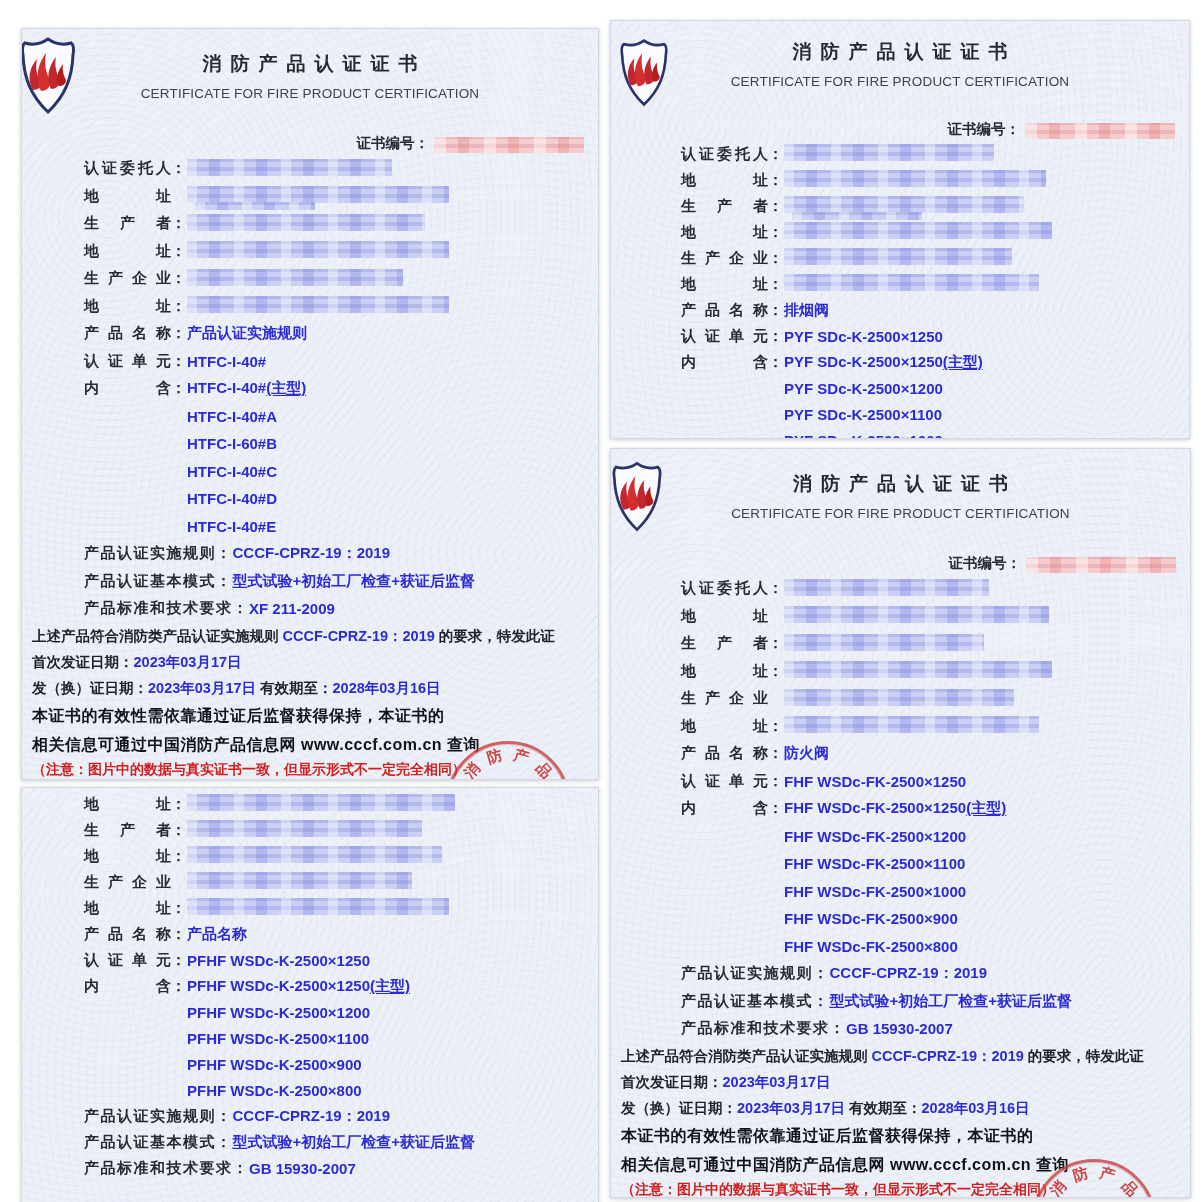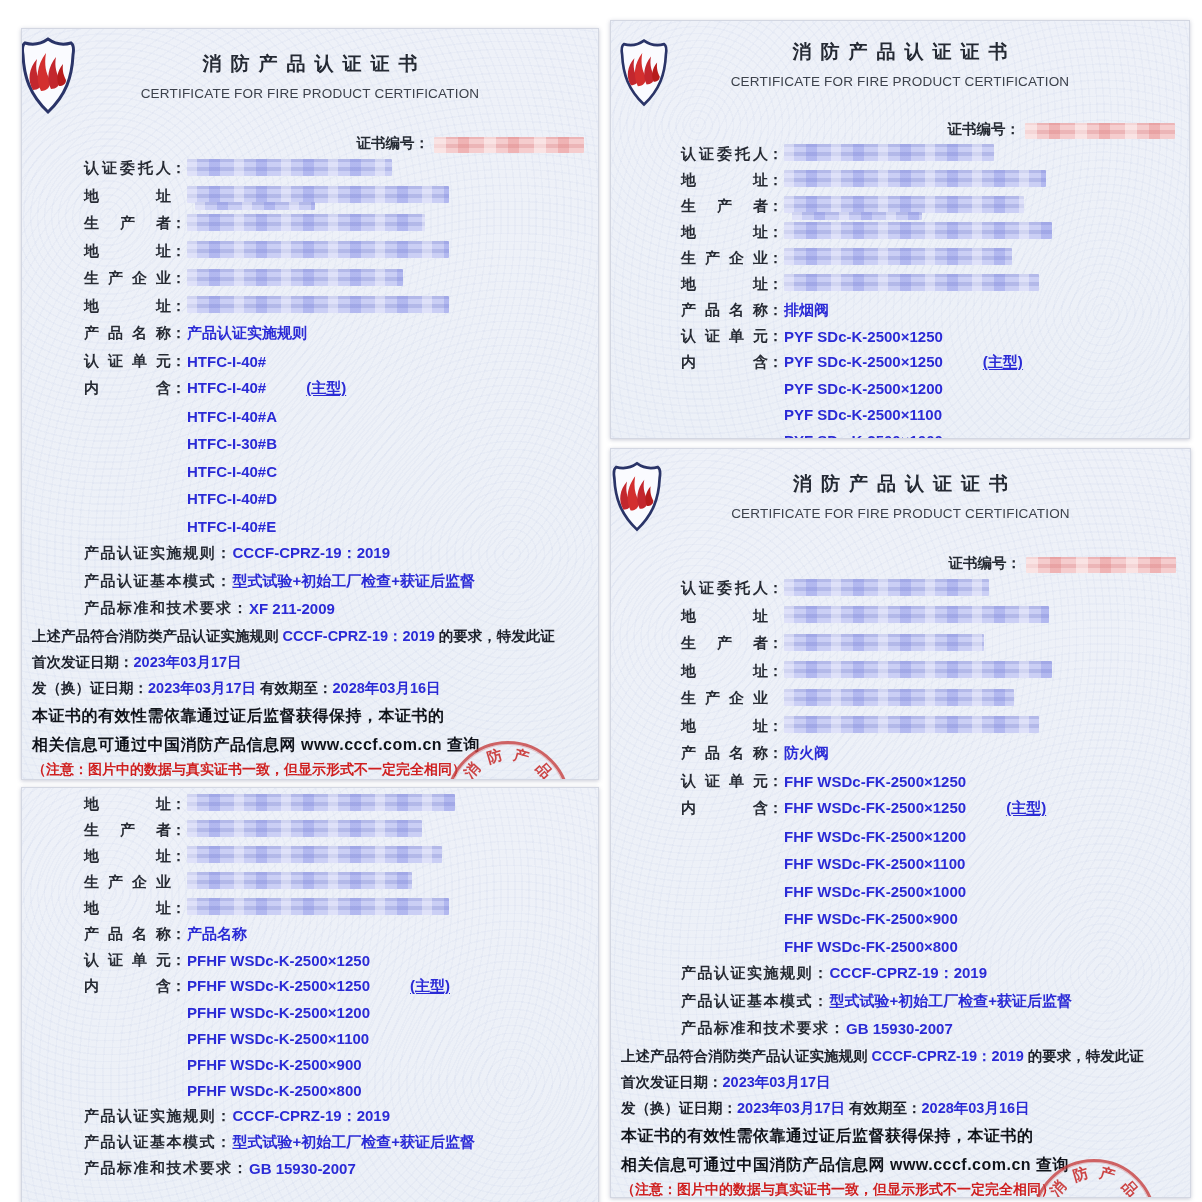--- a/index.html
+++ b/index.html
@@ -52,21 +52,21 @@
   #c3 .cbody,#c4 .cbody{padding-left:70px;}
   #c2 .cbody{padding-top:3px;}
   .frow{display:flex;align-items:center;height:27.5px;}
   .tight .frow{height:26px;}
   .lab{display:inline-block;width:87px;color:#272b34;font-weight:700;
     text-align:justify;text-align-last:justify;flex:none;}
   .colon{display:inline-block;width:16px;color:#272b34;font-weight:700;flex:none;}
   .rwrap{position:relative;display:inline-block;}
   .r2{position:absolute;left:8px;top:16px;height:8px;}
   .val{color:#2b2bd6;font-weight:600;white-space:nowrap;}
-  .und{text-decoration:underline;text-underline-offset:2px;padding-left:40px;}
+  .und{text-decoration:underline;text-underline-offset:2px;}
   .inc{padding-left:103px;}
   .rlab{color:#272b34;font-weight:700;letter-spacing:1.5px;flex:none;}
   .foot{text-align:left;padding:0 10px;}
   .srow{height:26px;line-height:26px;font-size:14.5px;}
   .k{color:#1d212b;font-weight:700;}
   .v{color:#2b2bd6;font-weight:700;}
   .vline{font-size:16px;line-height:29px;font-weight:700;color:#10131a;letter-spacing:.5px;}
   .note{margin-top:2px;font-size:14px;font-weight:700;color:#cf1f1f;}
   .seal{position:absolute;width:124px;height:124px;right:28px;top:712px;}
   #c4 .seal{top:710px;right:34px;}
@@ -151,21 +151,21 @@
         <span class="colon">：</span>
         <span class="val"><span>HTFC-I-40#</span><span class="und">(主型)</span></span>
     </div>
     <div>
 
         <div class="frow inc">
           <span class="val">HTFC-I-40#A</span>
         </div>
 
         <div class="frow inc">
-          <span class="val">HTFC-I-30#B</span>
+          <span class="val">HTFC-I-60#B</span>
         </div>
 
         <div class="frow inc">
           <span class="val">HTFC-I-40#C</span>
         </div>
 
         <div class="frow inc">
           <span class="val">HTFC-I-40#D</span>
         </div>
 

